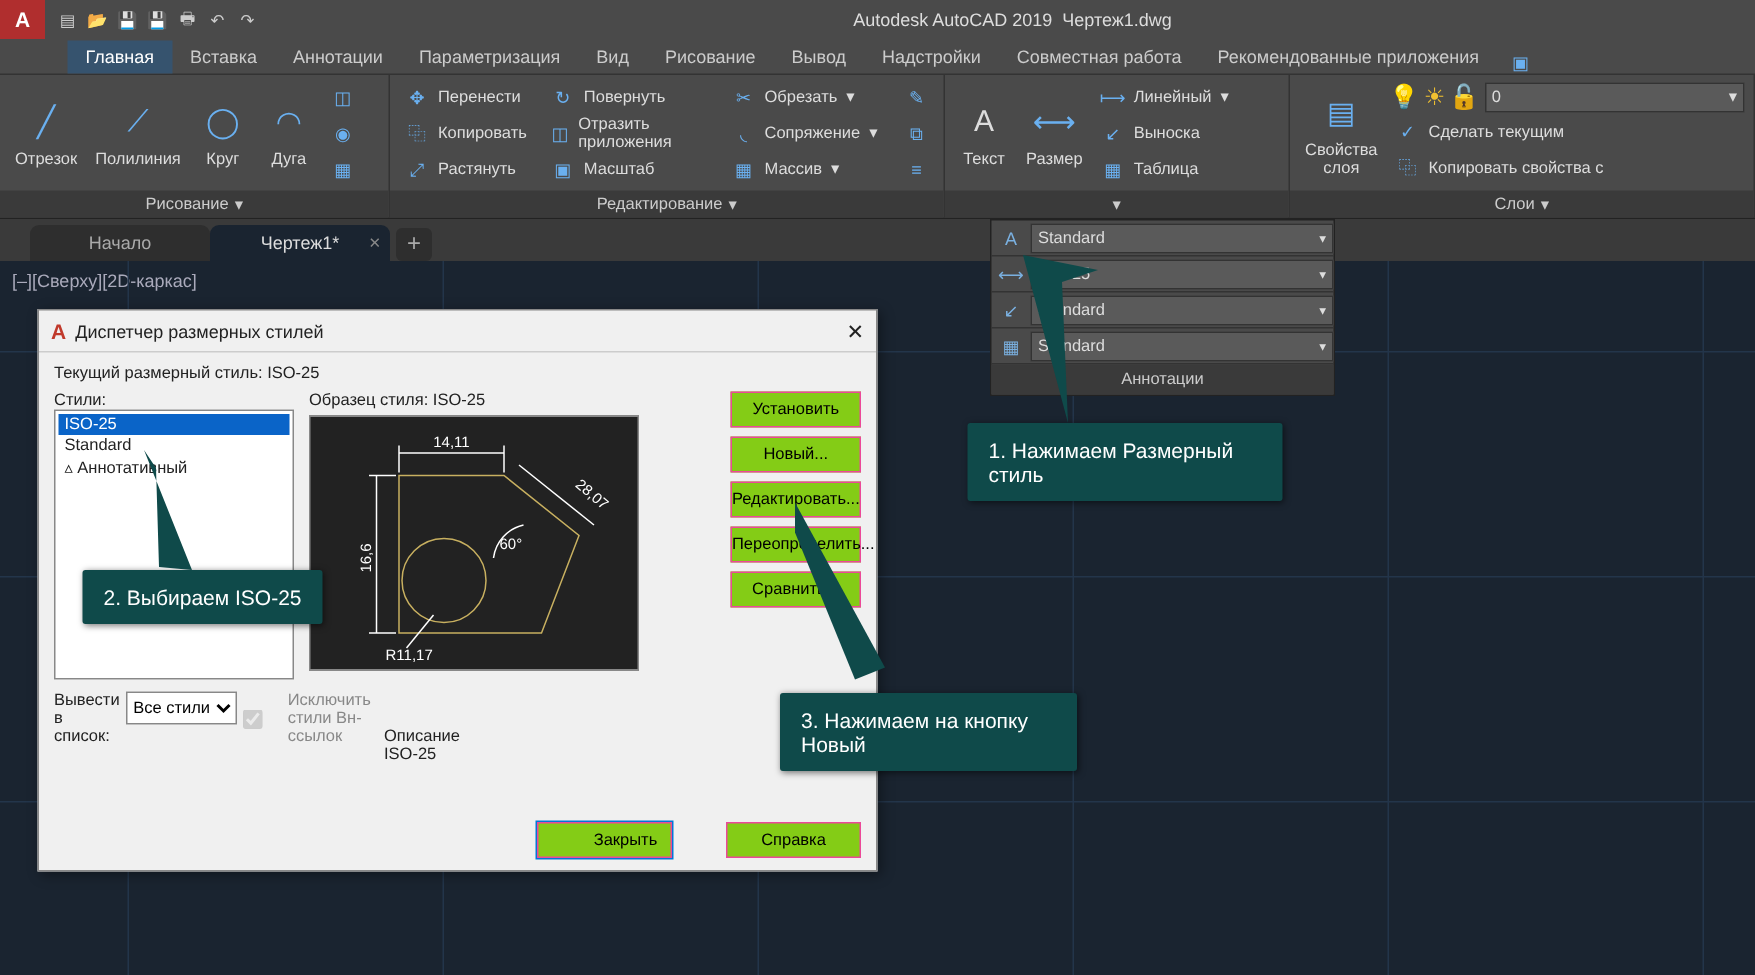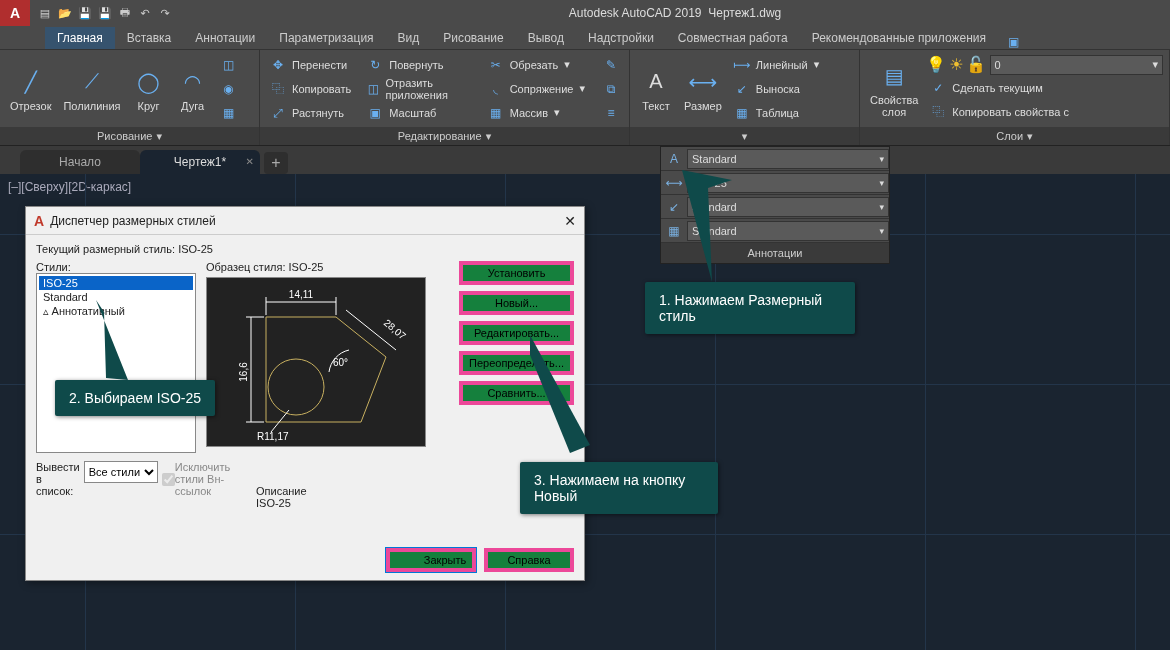--- a/index.html
+++ b/index.html
@@ -52,25 +52,25 @@
   .dlg-body { padding: 8px 10px; }
   .field-row { margin-bottom: 6px; }
   .styles-layout { display: flex; gap: 10px; }
   .styles-list { width: 160px; height: 180px; background: #fff; border: 1px solid #888; padding: 2px; }
   .styles-list .item { padding: 1px 4px; cursor: pointer; }
   .styles-list .item.sel { background: #0a64c8; color: #fff; }
   .preview-col { flex: 1; }
   .preview-label { margin-bottom: 4px; }
   .preview-box { width: 220px; height: 170px; background: #222; border: 1px solid #888; display: flex; align-items: center; justify-content: center; position: relative; }
   .btn-col { width: 115px; display: flex; flex-direction: column; gap: 6px; }
-  .dlg-btn { height: 24px; background: #15803d; border: 4px solid #ec4899; font-size: 11px; cursor: pointer; }
+  .dlg-btn { height: 24px; background: #84cc16; border: 1px solid #ec4899; font-size: 11px; cursor: pointer; margin-left: 28px; }
   .dlg-btn.highlight { outline: 1px solid #0078d7; padding-left: 28px; }
   .list-filter { margin-top: 8px; display: flex; gap: 4px; width: 160px; }
   .list-filter select { height: 22px; border: 1px solid #888; background: #fff; font-size: 11px; }
-  .chk { display: flex; align-items: center; gap: 0; color: #888; }
+  .chk { display: flex; align-items: center; gap: 17px; color: #888; }
   .chk input { accent-color: #888; }
   .desc { position: absolute; left: 230px; top: 278px; width: 220px; }
   .dlg-footer { position: absolute; bottom: 8px; right: 10px; display: flex; gap: 8px; }
   .dlg-footer .dlg-btn { width: 90px; }
 
   
   .anno-panel { position: absolute; top: 146px; left: 660px; width: 230px; background: #4a4a4a; border: 1px solid #222; }
   .anno-row { display: flex; align-items: center; height: 24px; border-bottom: 1px solid #333; }
   .anno-row .ai { width: 26px; display: flex; align-items: center; justify-content: center; color: #7ab0e0; font-size: 12px; }
   .anno-row .sel { flex: 1; height: 20px; background: #5a5a5a; border: 1px solid #333; color: #ddd; font-size: 11px; padding: 0 4px; display: flex; align-items: center; justify-content: space-between; }

